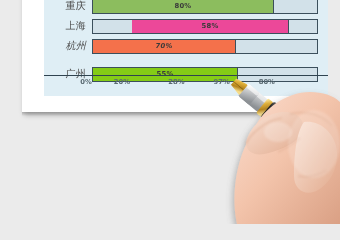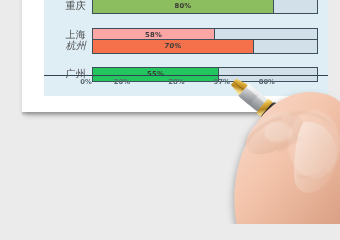--- a/index.html
+++ b/index.html
@@ -92,42 +92,42 @@
 
       <div class="row" style="top:20px;">
         <div class="cat-label">重庆</div>
         <div class="track">
           <div class="fill" id="f1" style="width: 180.8px; background: rgb(140, 189, 94);">
             <span class="val">80%</span>
           </div>
         </div>
       </div>
 
-      <div class="row" style="top:49px;">
+      <div class="row" style="top:40px;">
         <div class="cat-label">上海</div>
         <div class="track">
-          <div class="fill" id="f2" style="width: 122px; background: #fca5a5;">
+          <div class="fill" id="f2" style="width: 157px; background: #ec4899; margin-left: 39px;">
             <span class="val">58%</span>
           </div>
         </div>
       </div>
 
       <div class="row" style="top:60px;font-style:italic;">
         <div class="cat-label">杭州</div>
         <div class="track">
-          <div class="fill" id="f3" style="width: 161px; background: rgb(244, 113, 75);">
+          <div class="fill" id="f3" style="width: 143px; background: rgb(244, 113, 75);">
             <span class="val">70%</span>
           </div>
         </div>
       </div>
 
       <div class="row" style="top:80px;margin-top:8px;">
         <div class="cat-label">广州</div>
         <div class="track">
-          <div class="fill" id="f4" style="width: 126px; background: #22c55e;">
+          <div class="fill" id="f4" style="width: 145px; background: #84cc16;">
             <span class="val">55%</span>
           </div>
         </div>
       </div>
 
     </div>
 
     <div id="axisline"></div>
 
     <div id="xaxis">

